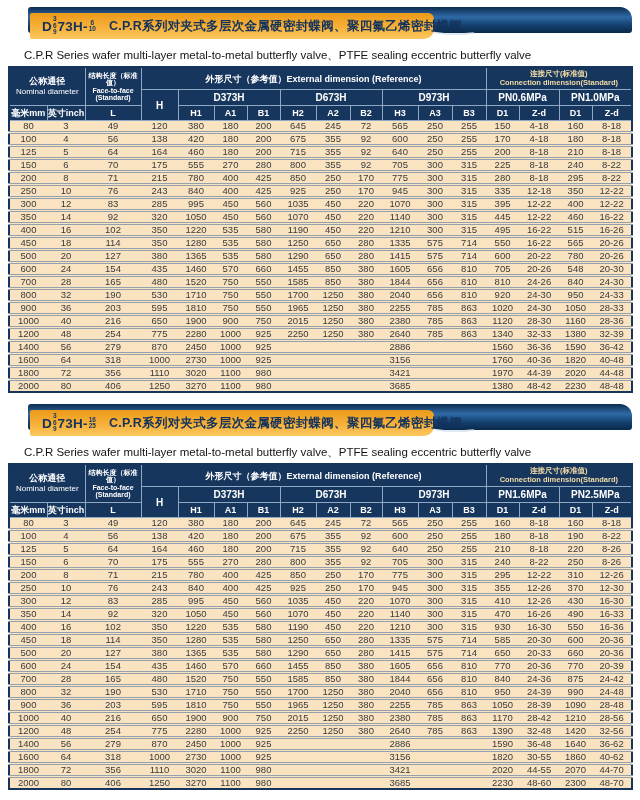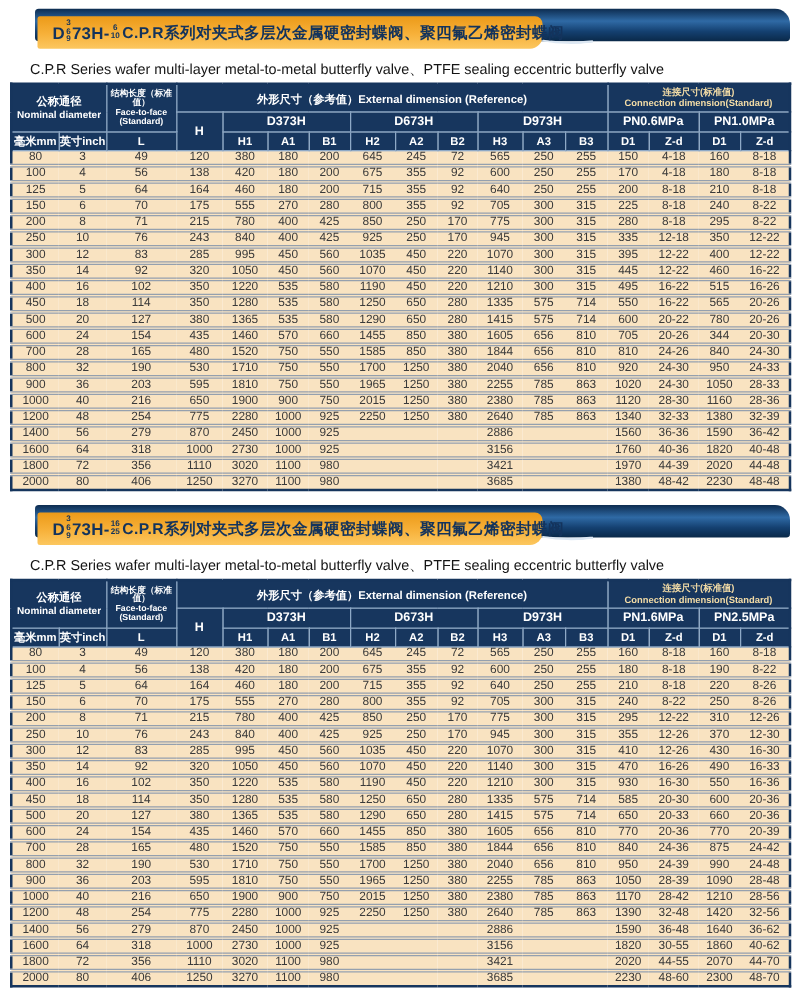--- a/index.html
+++ b/index.html
@@ -26,32 +26,32 @@
     position:absolute; left:22px; top:6px; height:26px; width:404px;
     background:linear-gradient(180deg,#ec9a18 0%,#f7b13a 55%,#fcc75f 100%);
     border-radius:2px 6px 10px 2px;
     display:flex; align-items:center; padding-left:12px; box-sizing:border-box;
     color:#13335c; font-weight:bold; white-space:nowrap;
   }
   .model { display:flex; align-items:center; font-size:13.5px; }
   .model .big { font-size:13.5px; letter-spacing:0.2px; }
   .stack { display:inline-flex; flex-direction:column; justify-content:center;
            font-size:6.5px; line-height:6.5px; margin:0 1px; text-align:center; }
-  .cn-title { font-size:12.5px; letter-spacing:0.3px; margin-left:1px; }
+  .cn-title { font-size:12.5px; letter-spacing:0.3px; margin-left:12px; }
   .subtitle { margin:4px 0 3px 16px; font-size:11.5px; color:#141414; }
 
   
   table { border-collapse:collapse; table-layout:fixed; width:624px;
           border:2px solid #16355d; }
   thead th {
     background:#17365e; color:#ffffff; font-weight:bold;
     border:1px solid #8ea9c6; padding:0; text-align:center; vertical-align:middle;
   }
   th.hz  { font-size:9px;  height:21px; line-height:10px; }
-  th.hz .en { font-size:8px; font-weight:bold;text-align:right; }
+  th.hz .en { font-size:8px; font-weight:normal;text-align:right; }
   th.small2 { font-size:7px; line-height:7.5px; }
   th.conn { color:#f3dca6; font-size:7.5px; line-height:8.5px; }
   th.series { font-size:10px; height:15px; }
   th.sub { font-size:9px; height:14px; }
   tbody td {
     background:#f9e3c1; color:#3a3a3a; font-size:9.5px; text-align:center;
     padding:0; height:10px; line-height:10px;
     border-bottom:3px double #95a0ae;
   }
   tbody tr:last-child td { border-bottom:none; }
@@ -364,21 +364,21 @@
           <td>570</td>
           <td>660</td>
           <td>1455</td>
           <td>850</td>
           <td>380</td>
           <td>1605</td>
           <td>656</td>
           <td>810</td>
           <td>705</td>
           <td>20-26</td>
-          <td>344</td>
+          <td>548</td>
           <td>20-30</td>
         </tr>
         <tr>
           <td>700</td>
           <td>28</td>
           <td>165</td>
           <td>480</td>
           <td>1520</td>
           <td>750</td>
           <td>550</td>

